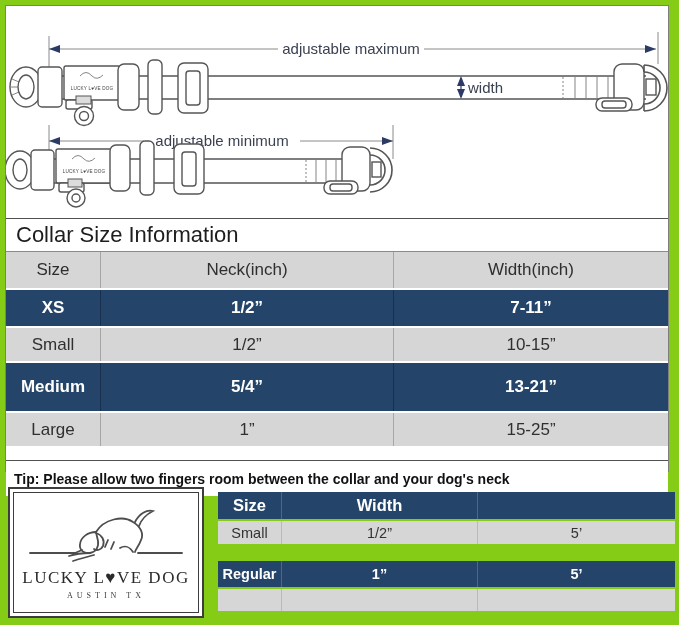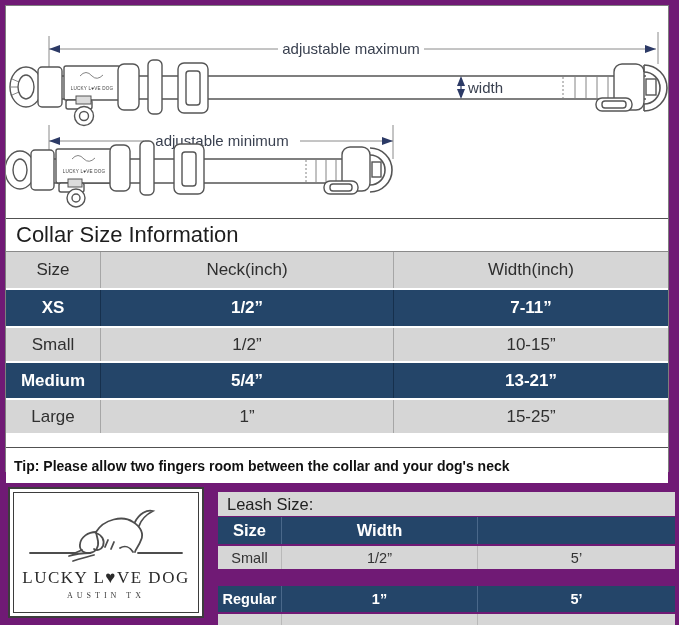--- a/index.html
+++ b/index.html
@@ -1,16 +1,16 @@
 <!DOCTYPE html>
 <html><head>
 <meta charset="utf-8">
 <style>
   html,body{margin:0;padding:0;background:#fff;}
-  .canvas{position:relative;width:679px;height:625px;background:#701a75;
+  .canvas{position:relative;width:679px;height:625px;background:#84cc16;
           font-family:"Liberation Sans",sans-serif;overflow:hidden;}
 
   
   .sheet{position:absolute;left:5px;top:5px;width:664px;height:467px;
          border:1px solid #7e7e7e;box-sizing:border-box;background:#fff;}
   .diagram{height:212px;border-bottom:1px solid #515151;position:relative;}
   .diagram svg{display:block;}
 
   .band-title{height:32px;border-bottom:1px solid #8a8a8a;display:flex;align-items:center;
               padding-left:10px;font-size:22px;color:#1d1d1d;background:#fff;}
@@ -181,21 +181,21 @@
       <div class="crow navy">
         <div>XS</div>
         <div>1/2”</div>
         <div>7-11”</div>
       </div>
       <div class="crow gray">
         <div>Small</div>
         <div>1/2”</div>
         <div>10-15”</div>
       </div>
-      <div class="crow navy" style="height:35px;">
+      <div class="crow navy" style="height:48px;">
         <div>Medium</div>
         <div>5/4”</div>
         <div>13-21”</div>
       </div>
       <div class="crow gray">
         <div>Large</div>
         <div>1”</div>
         <div>15-25”</div>
       </div>
     </div>
@@ -218,21 +218,20 @@
         <path class="logo-art" d="M68 49 C61 51 53 53 47 55"></path>
         <path class="logo-art" d="M107 46 C104 41 99 39 94 42"></path>
         <path class="logo-art" d="M82 34 l-3 7 M88 36 l-3 7" stroke-width="1"></path>
       </svg>
       <div class="logo-name">LUCKY L♥VE DOG</div>
       <div class="logo-loc">AUSTIN TX</div>
     </div>
   </div>
 
   <div class="leash">
-    <div class="leash-title">Leash Size:</div>
     <div class="lrow head">
       <div>Size</div>
       <div>Width</div>
     </div>
     <div class="lrow gray">
       <div>Small</div>
       <div>1/2”</div>
       <div>5’</div>
     </div>
     <div class="lrow navy">

